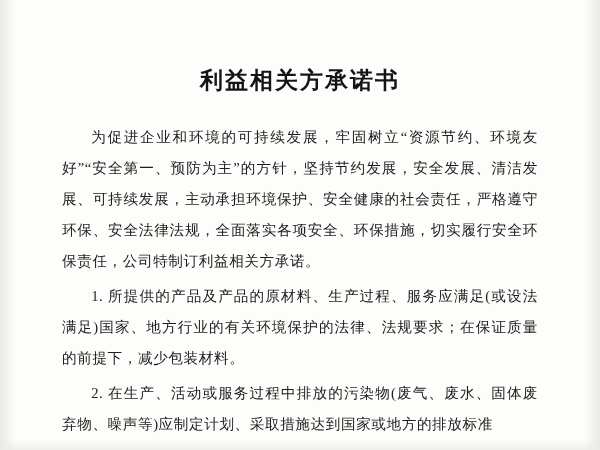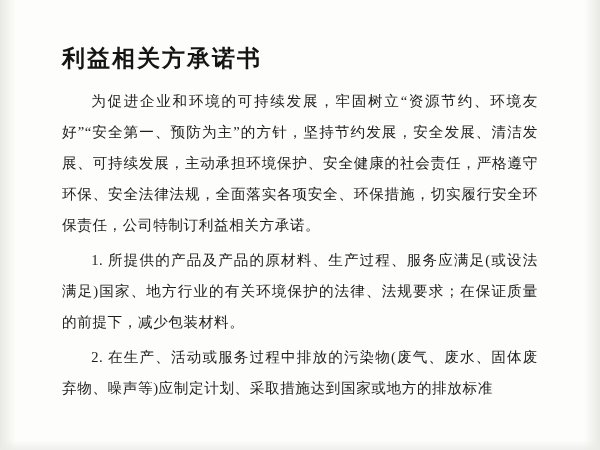--- a/index.html
+++ b/index.html
@@ -17,30 +17,31 @@
   .page {
     position: relative;
     width: 600px;
     height: 450px;
     background: #fdfdfb;
     box-sizing: border-box;
     padding: 0 62px;
     overflow: hidden;
   }
   .doc-title {
-    margin: 0;
-    padding-top: 43px;
+    margin: 8px;
+    padding-top: 57px;
+    text-align: center;
     font-size: 23px;
     font-weight: bold;
     letter-spacing: 2px;
     color: #141414;
     font-family: "Liberation Serif", "DejaVu Serif", serif;
   }
   .body-block {
-    margin-top: 12px;
+    margin-top: 26px;
   }
   .para {
     margin: 0 0 4px 0;
     font-size: 14.6px;
     line-height: 31px;
     text-align: justify;
     text-justify: inter-ideograph;
     text-indent: 2em;
     letter-spacing: 0.6px;
     color: #1d1d1d;

